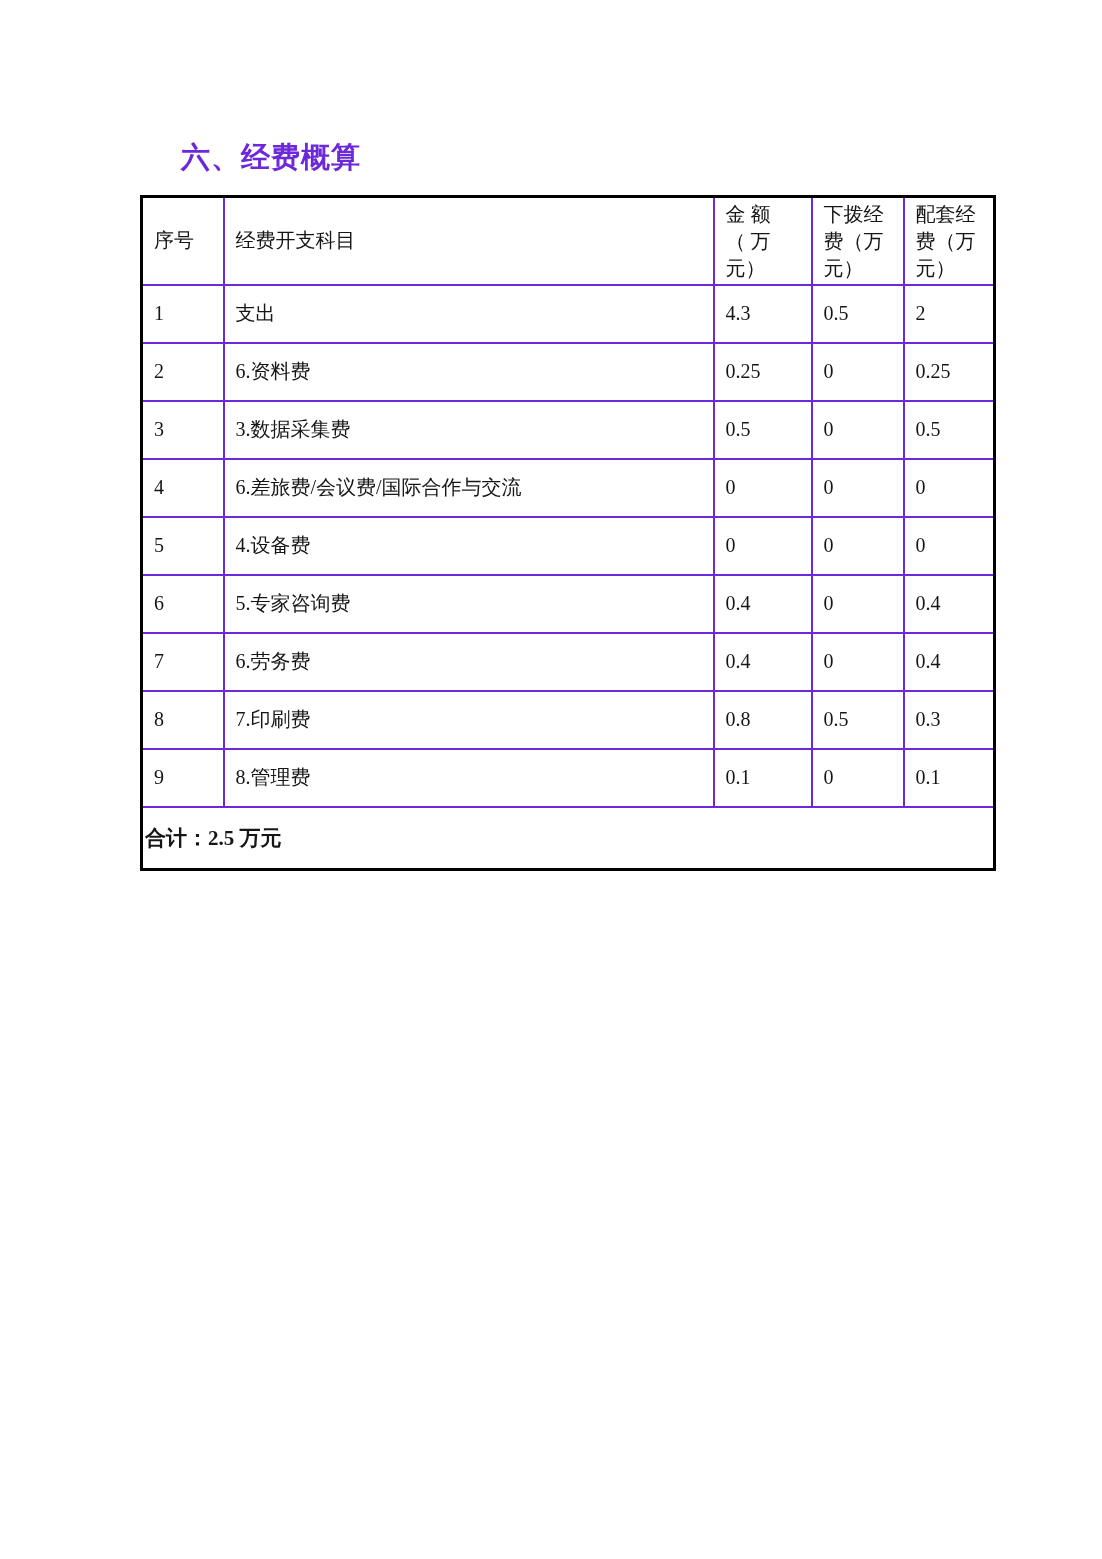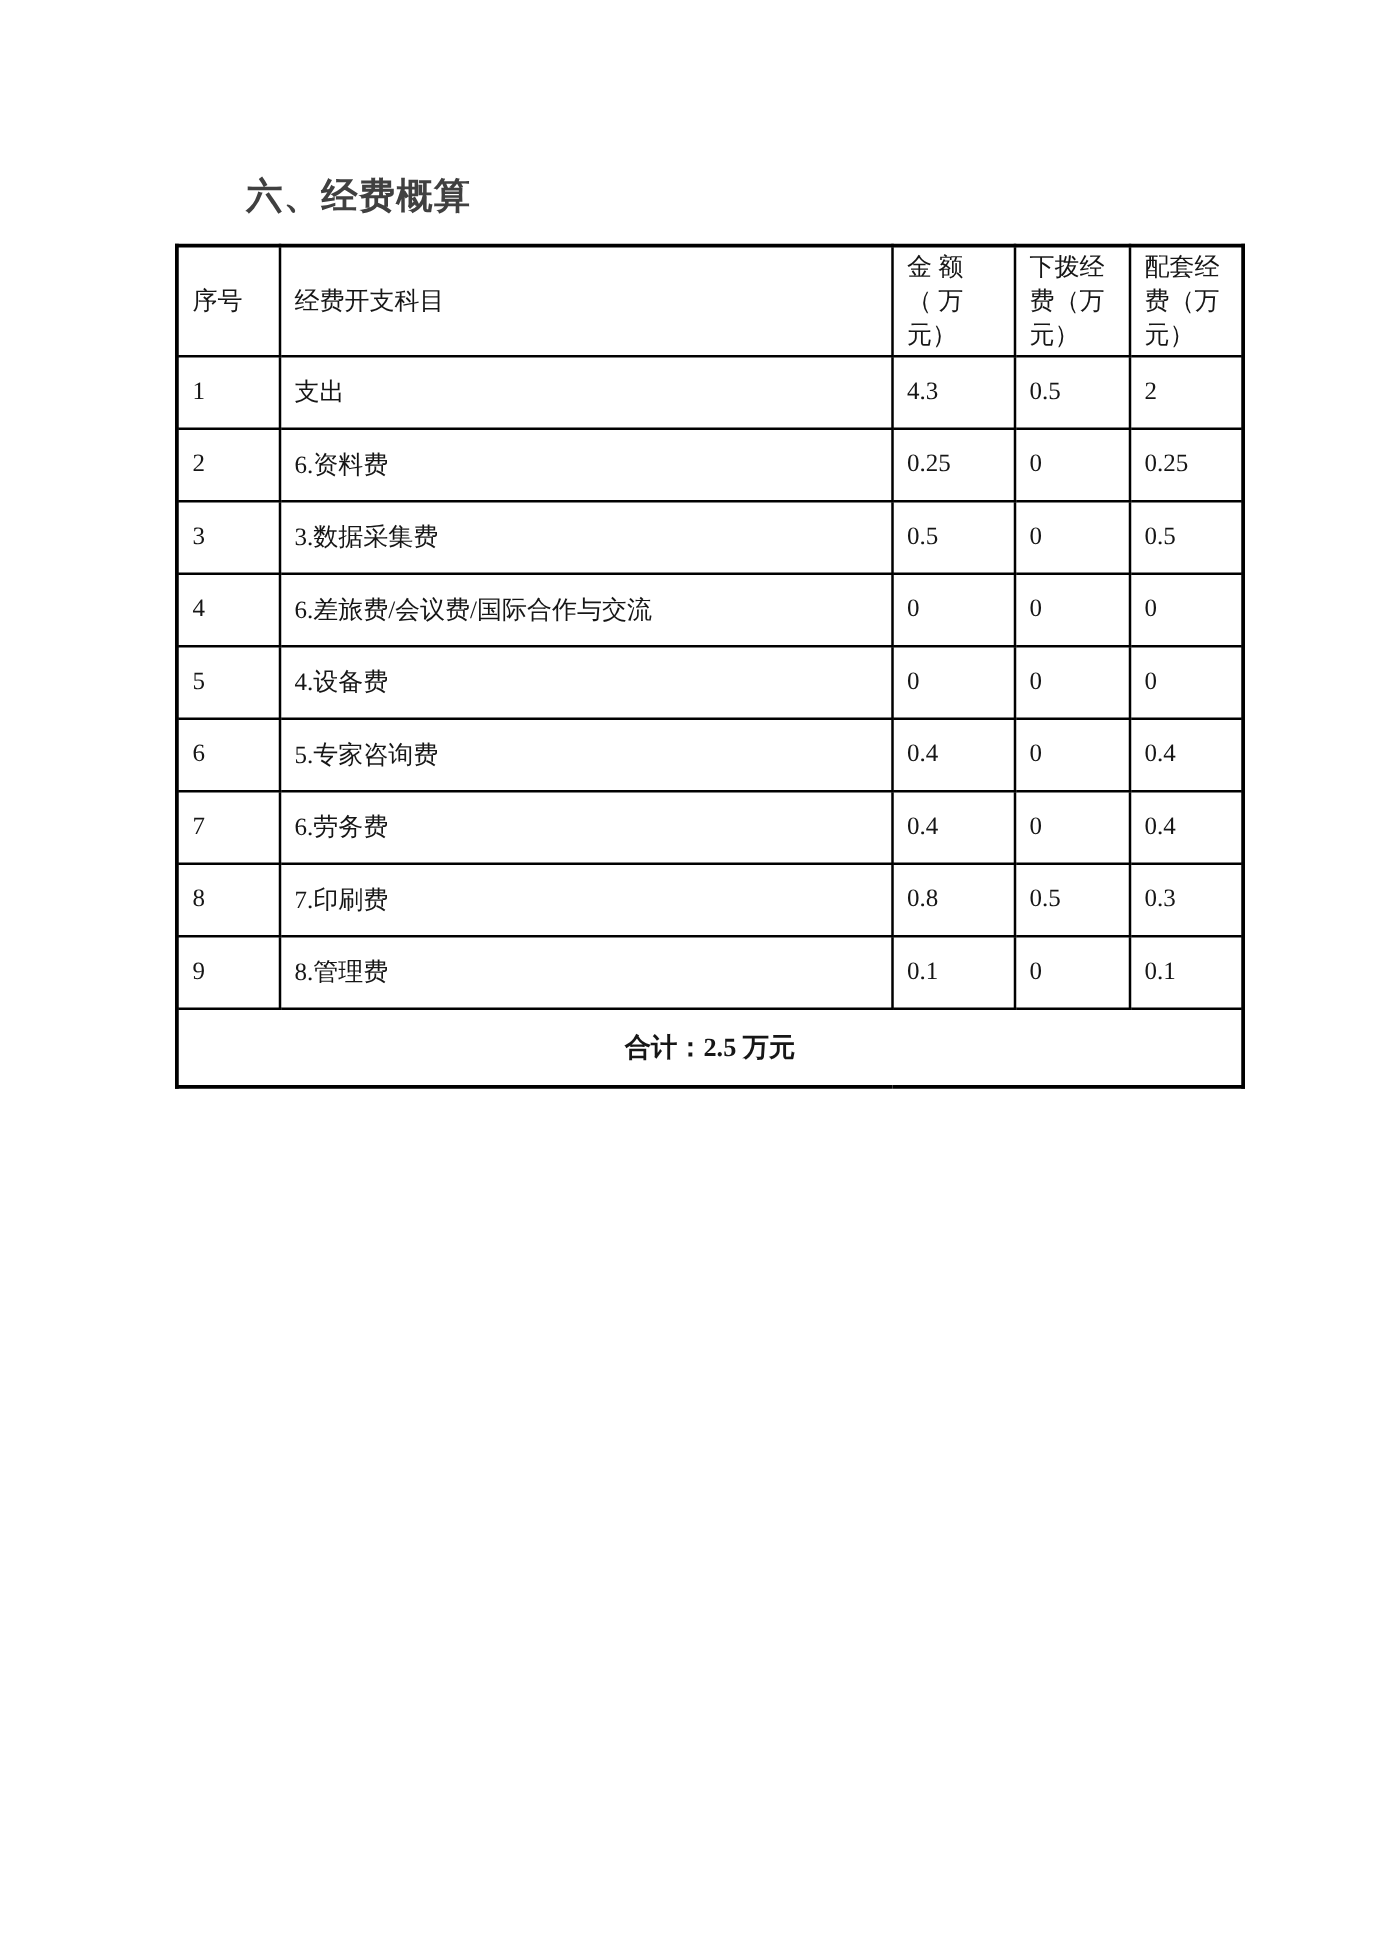--- a/index.html
+++ b/index.html
@@ -6,57 +6,57 @@
   .page {
     position:relative;
     width:1102px; height:1559px;
     background:#ffffff;
     font-family:"Liberation Serif","DejaVu Serif",serif;
     color:#161616;
     overflow:hidden;
   }
   .doc-title {
     position:absolute;
-    left:197px; top:139px;
+    left:181px; top:139px;
     font-family:"Liberation Sans","DejaVu Sans",sans-serif;
     font-weight:bold;
     font-size:29px;
     line-height:36px;
-    color:#404040;
+    color:#6d28d9;
     letter-spacing:1px;
   }
   table.budget-table {
     position:absolute;
     left:140px; top:195px;
     width:853px;
     border-collapse:collapse;
     table-layout:fixed;
     border:3px solid #000;
   }
   .budget-table th, .budget-table td {
-    border:2px solid #000000;
+    border:2px solid #6d28d9;
     font-size:20px;
     font-weight:normal;
     vertical-align:middle;
     text-align:left;
     padding:0 2px 0 11px;
     overflow:hidden;
   }
   .budget-table thead tr { height:88px; }
   .budget-table tbody tr { height:58px; }
   .budget-table tfoot tr { height:63px; }
   .c-center { text-align:center; padding-left:2px; }
   th.wrap {
     white-space:pre-line;
     line-height:27px;
     vertical-align:middle;
     padding-top:2px;
   }
   tfoot td.total-cell {
-    text-align:center;
+    text-align:left;
     font-weight:bold;
     font-size:21px;
     padding-left:2px;
   }
 </style>
 </head>
 <body>
 
 <div class="page">
 

